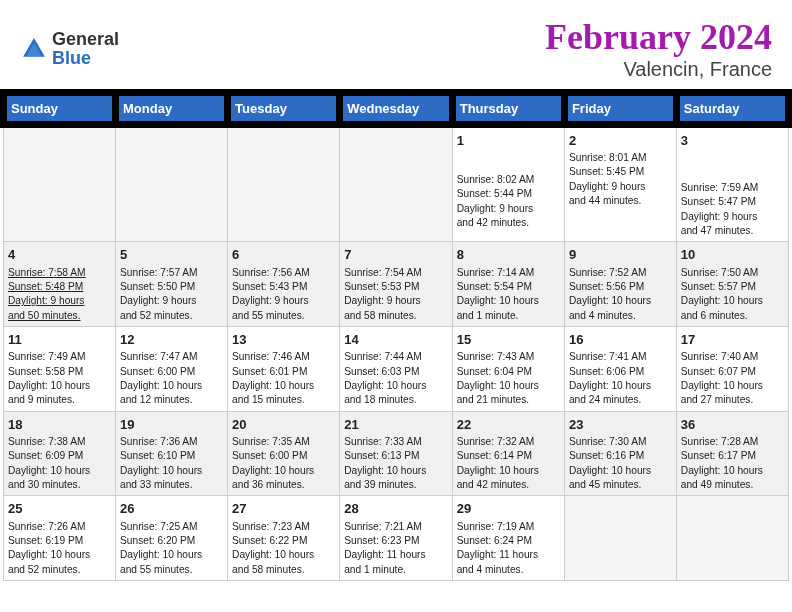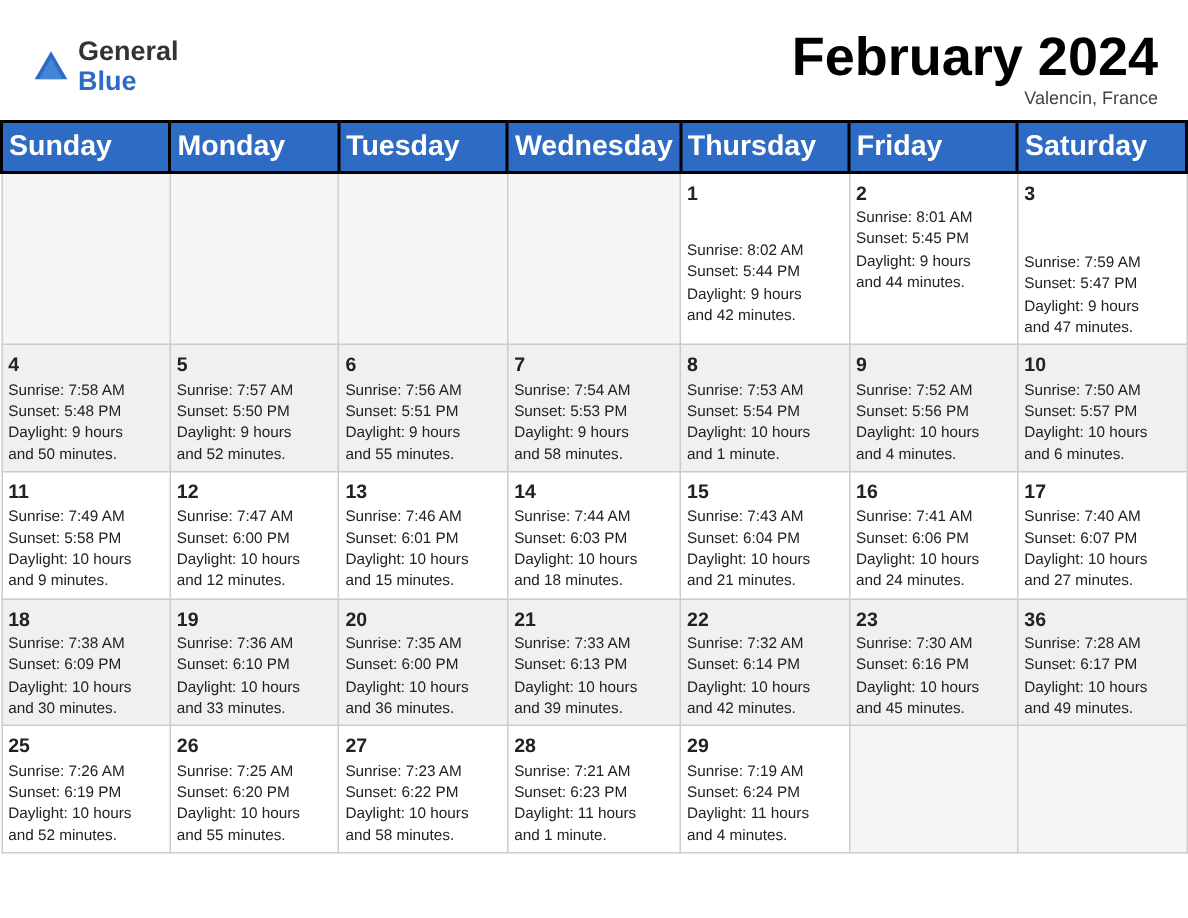--- a/index.html
+++ b/index.html
@@ -32,39 +32,40 @@
       width: 28px;
       height: 28px;
       margin-right: 4px;
     }
     .title-block {
       text-align: right;
     }
     .month-title {
       font-size: 36px;
       font-weight: bold;
-      color: #000000;
+      color: #a21caf;
       line-height: 1.1;
+      font-family: Liberation Serif, serif;
     }
     .location {
-      font-size: 12px;
+      font-size: 20px;
       color: #444;
     }
     .calendar {
       width: 100%;
       border-collapse: collapse;
       margin: 0;
     }
     .calendar th {
       background: #2e6bc4;
       color: #fff;
-      font-size: 19px;
+      font-size: 13px;
       font-weight: bold;
       padding: 5px 4px;
-      border: 2px solid #000000;
+      border: 7px solid #000000;
       text-align: left;
     }
     .calendar td {
       border: 1px solid #ccc;
       vertical-align: top;
       padding: 4px 4px 3px 4px;
       width: 113px;
       min-height: 80px;
       font-size: 10.5px;
       color: #222;
@@ -150,49 +151,49 @@
           <span class="day-num">3</span>
           <div class="day-info" style="white-space: pre-line; margin-top: 32px;">Sunrise: 7:59 AM
 Sunset: 5:47 PM
 Daylight: 9 hours
 and 47 minutes.</div>
         </td>
       </tr>
       <tr class="row-shaded">
         <td>
           <span class="day-num">4</span>
-          <div class="day-info" style="white-space: pre-line;">Sunrise: 7:58 AM
+          <div class="day-info" style="white-space: pre-line; text-decoration: underline;">Sunrise: 7:58 AM
 Sunset: 5:48 PM
 Daylight: 9 hours
 and 50 minutes.</div>
         </td>
         <td>
           <span class="day-num">5</span>
           <div class="day-info" style="white-space: pre-line;">Sunrise: 7:57 AM
 Sunset: 5:50 PM
 Daylight: 9 hours
 and 52 minutes.</div>
         </td>
         <td>
           <span class="day-num">6</span>
           <div class="day-info" style="white-space: pre-line;">Sunrise: 7:56 AM
-Sunset: 5:51 PM
+Sunset: 5:43 PM
 Daylight: 9 hours
 and 55 minutes.</div>
         </td>
         <td>
           <span class="day-num">7</span>
           <div class="day-info" style="white-space: pre-line;">Sunrise: 7:54 AM
 Sunset: 5:53 PM
 Daylight: 9 hours
 and 58 minutes.</div>
         </td>
         <td>
           <span class="day-num">8</span>
-          <div class="day-info" style="white-space: pre-line;">Sunrise: 7:53 AM
+          <div class="day-info" style="white-space: pre-line;">Sunrise: 7:14 AM
 Sunset: 5:54 PM
 Daylight: 10 hours
 and 1 minute.</div>
         </td>
         <td>
           <span class="day-num">9</span>
           <div class="day-info" style="white-space: pre-line;">Sunrise: 7:52 AM
 Sunset: 5:56 PM
 Daylight: 10 hours
 and 4 minutes.</div>

